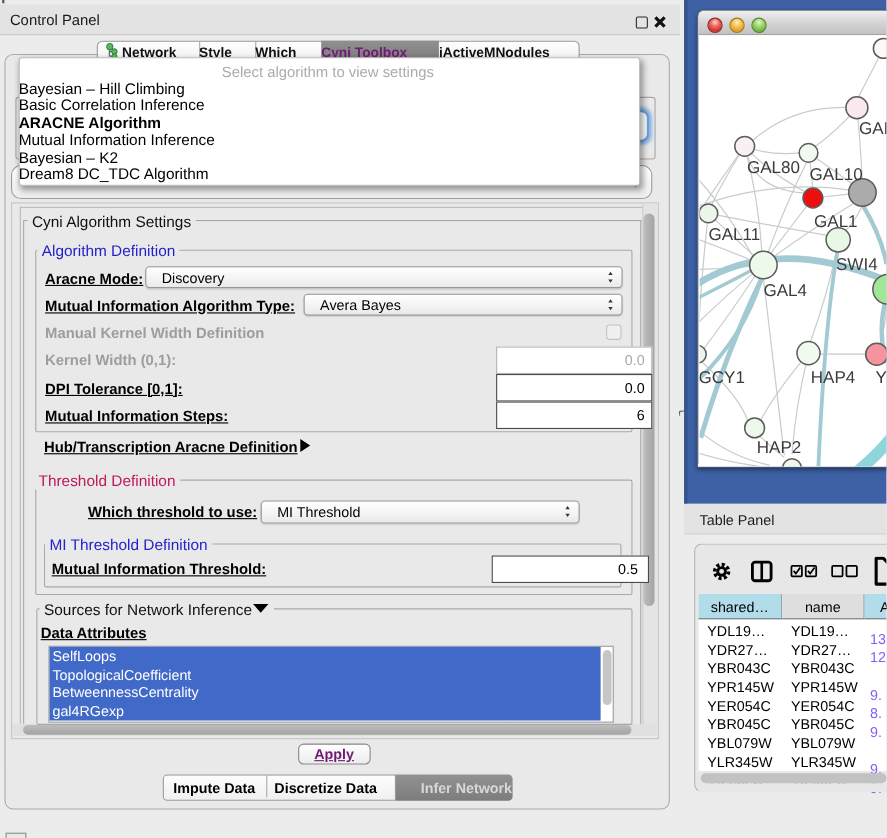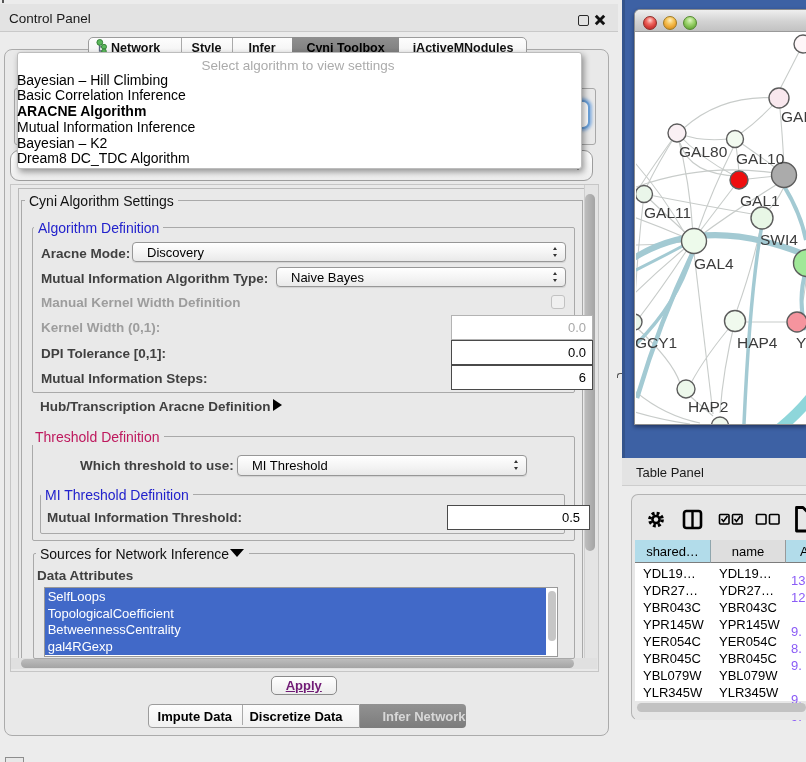--- a/index.html
+++ b/index.html
@@ -1,34 +1,34 @@
 <!DOCTYPE html>
 <html><head>
 <meta charset="utf-8">
 <style>
   html,body{margin:0;padding:0;}
   body{width:806px;height:762px;position:relative;overflow:hidden;
        font-family:"Liberation Sans",sans-serif;background:#ececec;}
   .abs{position:absolute;}
-  .lbl{position:absolute;font:700 13.5px "Liberation Sans",sans-serif;color:#404040;white-space:nowrap;}
+  .lbl{position:absolute;font:700 13.5px "Liberation Sans",sans-serif;color:#000000;white-space:nowrap;text-decoration:underline;}
   .glbl{position:absolute;font:700 13.5px "Liberation Sans",sans-serif;color:#9d9d9d;white-space:nowrap;}
   .combo{position:absolute;border:1px solid #979797;border-radius:4px;
          background:linear-gradient(#ffffff,#f4f4f4 55%,#e9e9e9);
          box-shadow:0 1px 1px rgba(0,0,0,0.1);}
   .combo .tx{position:absolute;left:14px;top:2.5px;font:13px "Liberation Sans",sans-serif;color:#000;}
   .spin{position:absolute;right:7.5px;top:50%;width:5px;height:10px;margin-top:-5px;}
   .spin:before{content:"";position:absolute;left:0;top:0;border-left:2.5px solid transparent;
      border-right:2.5px solid transparent;border-bottom:3.8px solid #333;}
   .spin:after{content:"";position:absolute;left:0;bottom:0;border-left:2.5px solid transparent;
      border-right:2.5px solid transparent;border-top:3.8px solid #333;}
   .field{position:absolute;background:#fff;border:1px solid #4a4a4a;
          font:13px "Liberation Sans",sans-serif;color:#000;text-align:right;margin-left:27px;}
   .grp{position:absolute;border:1px solid #a9a9a9;border-radius:2px;}
   .gtitle{position:absolute;font:14px "Liberation Sans",sans-serif;background:#e9e9e9;padding:0 4px;white-space:nowrap;}
-  .tabtx{position:absolute;font:600 12.5px "Liberation Sans",sans-serif;color:#111;text-align:center;}
+  .tabtx{position:absolute;font:600 12.5px "Liberation Sans",sans-serif;color:#111;text-align:left;}
 </style>
 </head>
 <body>
 
 <div class="abs" style="left:0;top:0;width:620px;height:762px;background:#ececec;"></div>
 <div class="abs" style="left:2px;top:0;width:2px;height:3px;background:#555;"></div>
 
 <div class="abs" style="left:0;top:4px;width:618px;height:27px;background:#e3e3e3;border-bottom:1px solid #c9c9c9;"></div>
 <div class="abs" style="left:9px;top:11px;font:13.5px 'Liberation Sans',sans-serif;color:#1a1a1a;">Control Panel</div>
 <div class="abs" style="left:578px;top:15px;width:9px;height:9px;border:1.8px solid #2b2b2b;border-radius:2px;"></div>
@@ -45,22 +45,22 @@
   <div class="abs" style="left:292px;top:37px;width:107px;height:20px;background:linear-gradient(#909090,#7a7a7a);"></div>
 
   <svg class="abs" style="left:96px;top:38px;" width="12" height="16" viewBox="0 0 12 16">
     <path d="M3.5 5 L3.5 13 L7 13 M3.5 8.8 L6.5 8.8" stroke="#5d6b80" stroke-width="1.3" fill="none"></path>
     <circle cx="3.8" cy="4.4" r="2.9" fill="#5cb85c" stroke="#2f7d32" stroke-width="0.9"></circle>
     <circle cx="8" cy="8.8" r="2.5" fill="#5cb85c" stroke="#2f7d32" stroke-width="0.9"></circle>
     <circle cx="8" cy="13.2" r="2.3" fill="#5cb85c" stroke="#2f7d32" stroke-width="0.9"></circle>
   </svg>
   <div class="tabtx" style="left:111px;top:41px;">Network</div>
   <div class="tabtx" style="left:181px;top:41px;width:51px;">Style</div>
-  <div class="tabtx" style="left:232px;top:41px;width:60px;">Infer</div>
-  <div class="tabtx" style="left:292px;top:41px;width:107px;color:#000000;">Cyni Toolbox</div>
+  <div class="tabtx" style="left:232px;top:41px;width:60px;">Which</div>
+  <div class="tabtx" style="left:292px;top:41px;width:107px;color:#701a75;">Cyni Toolbox</div>
   <div class="tabtx" style="left:399px;top:41px;width:128px;">jActiveMNodules</div>
 </div>
 
 <div class="abs" style="left:14px;top:88px;width:580px;height:55px;border:1px solid #a8a8a8;border-radius:3px;"></div>
 <div class="abs" style="left:22px;top:100px;width:564px;height:25px;border:2px solid #6ba0d8;border-radius:7px;background:#fff;box-shadow:0 0 3px 2px rgba(90,150,220,0.65);"></div>
 <div class="abs" style="left:10px;top:150px;width:581px;height:29px;border:1px solid #9d9d9d;border-radius:9px;background:linear-gradient(#ffffff,#ededed);"></div>
 <div class="abs" style="left:575px;top:159px;width:6px;height:11px;">
   <div style="position:absolute;left:0;top:0;border-left:3px solid transparent;border-right:3px solid transparent;border-bottom:4px solid #333;"></div>
   <div style="position:absolute;left:0;bottom:0;border-left:3px solid transparent;border-right:3px solid transparent;border-top:4px solid #333;"></div>
 </div>
@@ -82,21 +82,21 @@
 <div class="gtitle" style="left:34px;top:220px;color:#2222cc;">Algorithm Definition</div>
 
 <div class="lbl" style="left:41px;top:246px;">Aracne Mode:</div>
 <div class="combo" style="left:132px;top:241.5px;width:432px;height:18px;">
     <span class="tx">Discovery</span>
     <span class="spin"></span>
   </div>
 
 <div class="lbl" style="left:41px;top:270.5px;">Mutual Information Algorithm Type:</div>
 <div class="combo" style="left:276px;top:266.5px;width:288px;height:18px;">
-    <span class="tx">Naive Bayes</span>
+    <span class="tx">Avera Bayes</span>
     <span class="spin"></span>
   </div>
 
 <div class="glbl" style="left:41px;top:295px;">Manual Kernel Width Definition</div>
 <div class="abs" style="left:551px;top:295px;width:12px;height:12px;border:1px solid #c2c2c2;border-radius:3px;background:#f0f0f0;"></div>
 
 <div class="glbl" style="left:41px;top:320px;">Kernel Width (0,1):</div>
 <div class="field" style="left:424px;top:315px;width:134px;height:23px;border:1px solid #b3b3b3;color:#a9a9a9;padding-right:6px;line-height:23px;">0.0</div>
 
 <div class="lbl" style="left:41px;top:345.5px;">DPI Tolerance [0,1]:</div>

